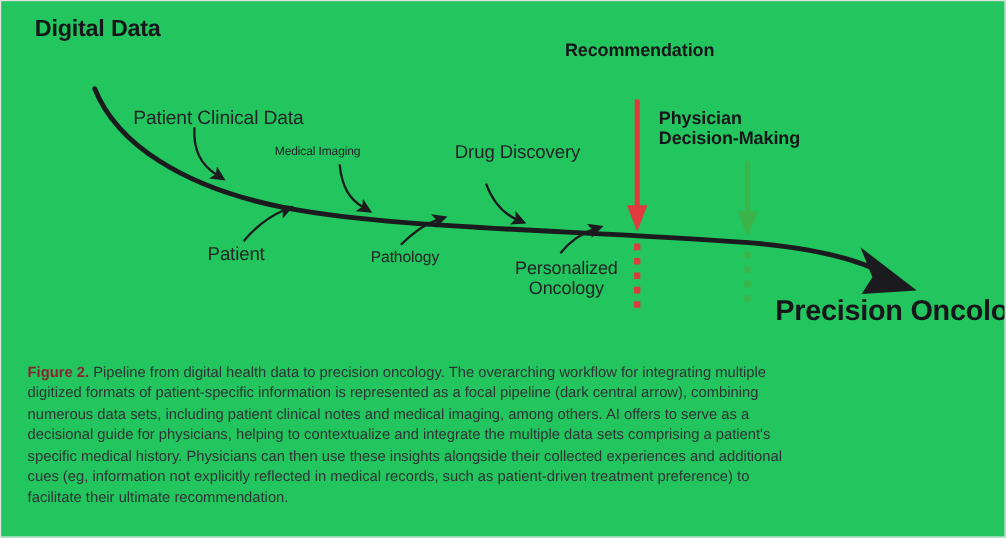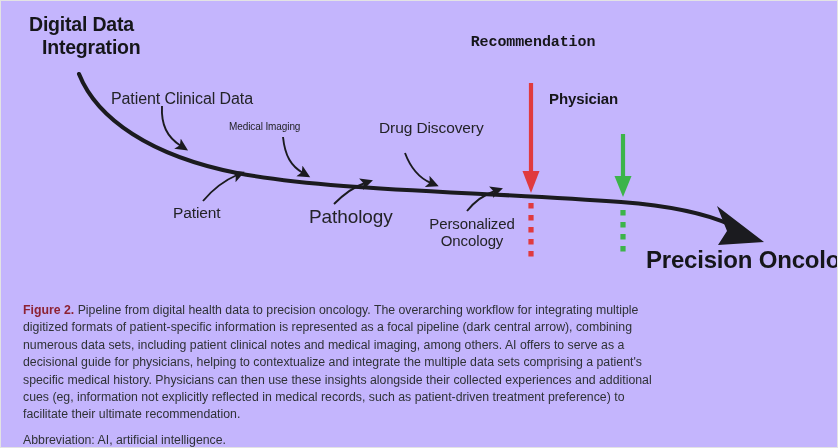--- a/index.html
+++ b/index.html
@@ -5,21 +5,21 @@
 <style>
   html, body {
     margin: 0;
     padding: 0;
     background: #ffffff;
   }
   #figure-root {
     position: relative;
     width: 838px;
     height: 448px;
-    background: #c4b5fd;
+    background: #22c55e;
     border: 1px solid #e3e3e4;
     box-sizing: border-box;
     overflow: hidden;
     font-family: "Liberation Sans", sans-serif;
     color: #1b1b1f;
   }
 
   
   #diagram-area {
     position: absolute;
@@ -55,33 +55,33 @@
     left: 28px;  top: 12px;
     font-size: 19.5px;
     letter-spacing: -0.2px;
   }
   #label-digital-data .l2 { padding-left: 13px; display: block; }
 
   
   #label-patient-clinical { left: 110px; top: 89px;  font-size: 16px; }
   #label-genomics        { left: 172px; top: 203px; font-size: 15.5px; }
   #label-medical-imaging { left: 228px; top: 120px; font-size: 10px; }
-  #label-pathology       { left: 308px; top: 205px; font-size: 19px; }
+  #label-pathology       { left: 308px; top: 205px; font-size: 13px; }
   #label-drug-discovery  { left: 378px; top: 118px; font-size: 15.5px; }
   #label-personalized    { left: 421px; top: 214px; font-size: 15px; text-align:center; width: 100px;}
   #label-personalized .l2 { display: block; }
 
   
   #label-ai-analysis {
     left: 452px; top: 33px;
     width: 160px;
     font-size: 15px;
     text-align: center;
   }
-  #label-ai-analysis .l2 { display: block; font-family: Liberation Mono, monospace; }
+  #label-ai-analysis .l2 { display: block; }
 
   #label-physician {
     left: 548px; top: 89px;
     width: 160px;
     font-size: 15px;
     text-align: left;
   }
   #label-physician .l2 { display: block; }
 
   #label-precision-oncology {
@@ -174,21 +174,20 @@
         <line x1="622" y1="133" x2="622" y2="177" stroke="#3cb44a" stroke-width="4.2"></line>
         <path d="M 622,196 L 613.5,175 L 630.5,175 Z" fill="#3cb44a"></path>
       </g>
       <g>
         <line x1="622" y1="209" x2="622" y2="255" stroke="#3cb44a" stroke-width="5.2" stroke-dasharray="5.5 6.5" stroke-linecap="butt"></line>
       </g>
     </svg>
 
     <div class="dlabel bold" id="label-digital-data">
       <span>Digital Data</span>
-      <span class="l2">Integration</span>
     </div>
 
     <div class="dlabel plain" id="label-patient-clinical">Patient  Clinical Data</div>
 
     <div class="dlabel plain" id="label-genomics">Patient</div>
 
     <div class="dlabel plain" id="label-medical-imaging">Medical Imaging</div>
 
     <div class="dlabel plain" id="label-pathology">Pathology</div>
 
@@ -198,23 +197,23 @@
       <span>Personalized</span>
       <span class="l2">Oncology</span>
     </div>
 
     <div class="dlabel bold center" id="label-ai-analysis">
       <span class="l2">Recommendation</span>
     </div>
 
     <div class="dlabel bold center" id="label-physician">
       <span>Physician</span>
+      <span class="l2">Decision-Making</span>
     </div>
 
     <div class="dlabel bold" id="label-precision-oncology">Precision Oncology</div>
   </div>
 
   <div id="caption-area">
     <p id="caption-body"><span id="caption-figure-label">Figure 2.</span><span> Pipeline from digital health data to precision oncology. The overarching workflow for integrating multiple digitized formats of patient-specific information is represented as a focal pipeline (dark central arrow), combining numerous data sets, including patient clinical notes and medical imaging, among others. AI offers to serve as a decisional guide for physicians, helping to contextualize and integrate the multiple data sets comprising a patient's specific medical history. Physicians can then use these insights alongside their collected experiences and additional cues (eg, information not explicitly reflected in medical records, such as patient-driven treatment preference) to facilitate their ultimate recommendation.</span></p>
-    <p id="caption-abbreviation">Abbreviation: AI, artificial intelligence.</p>
   </div>
 
 </div>
 
 </body></html>

